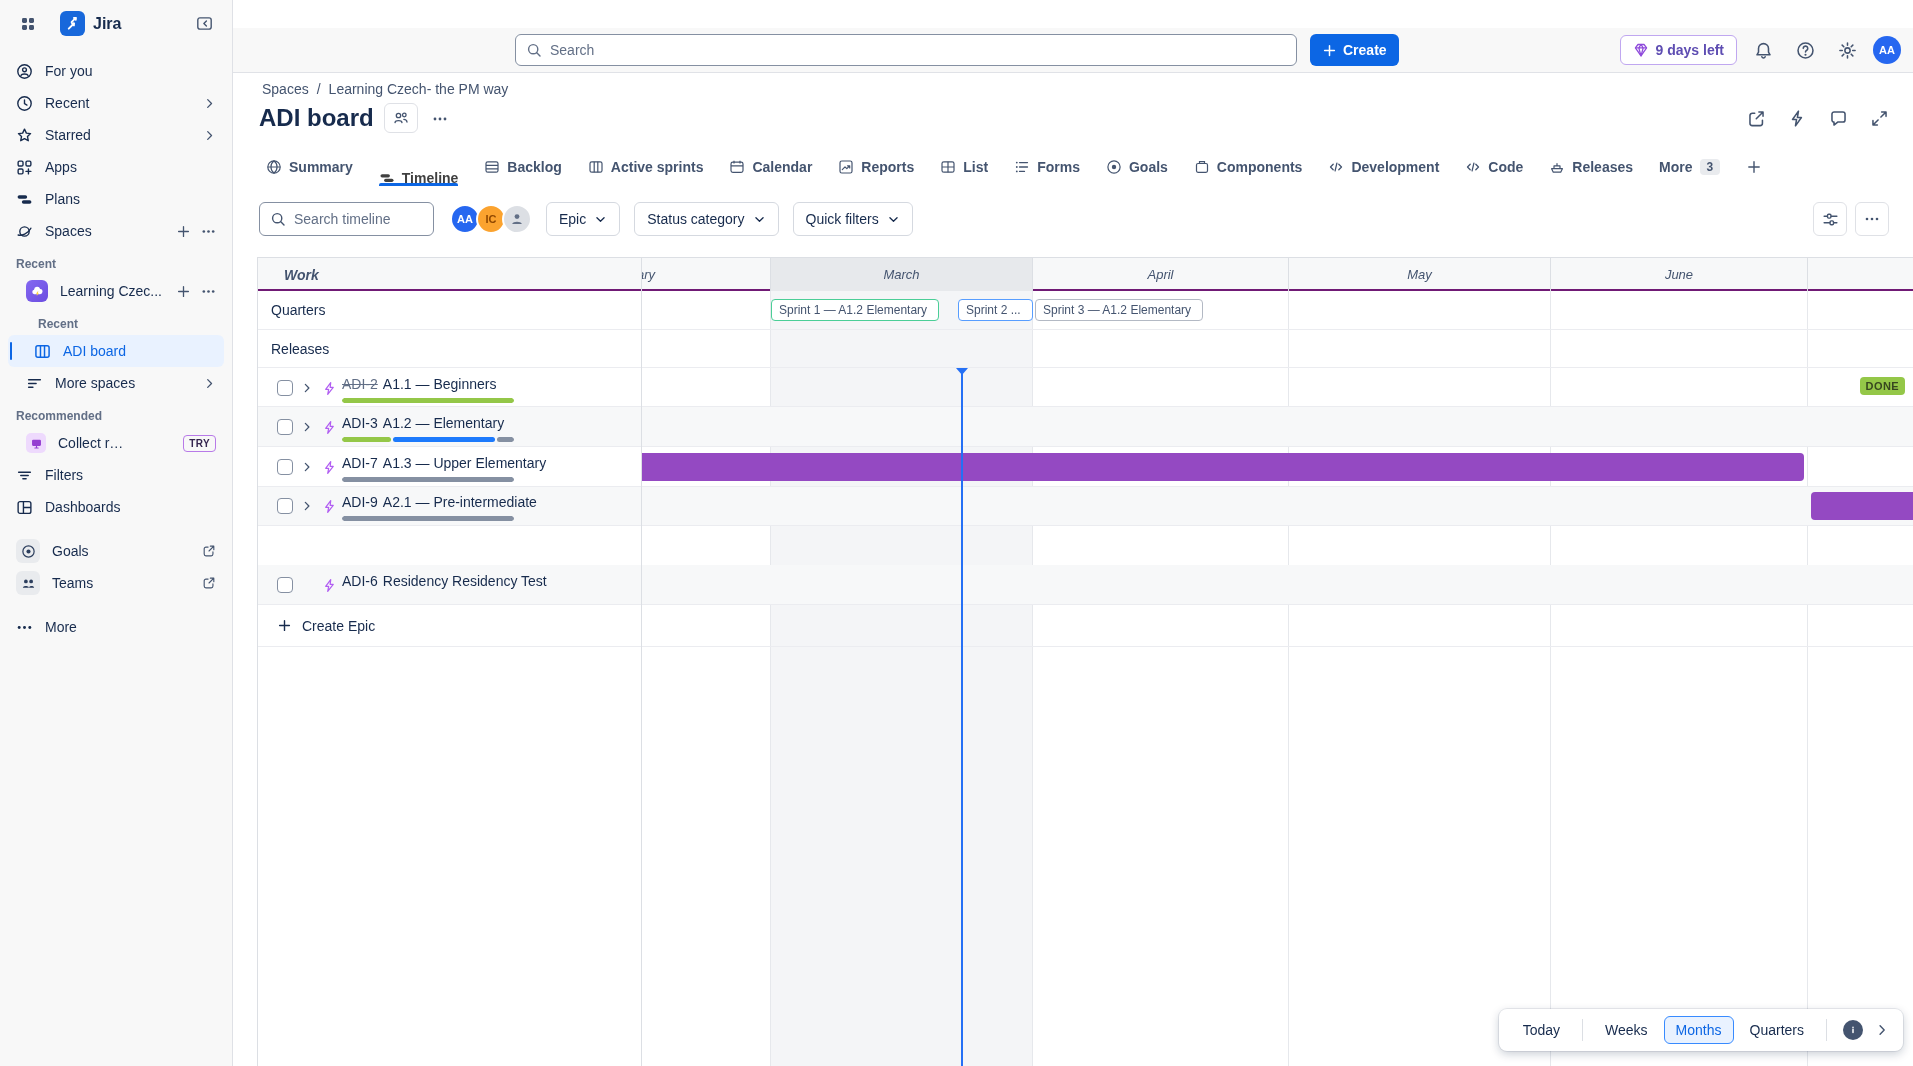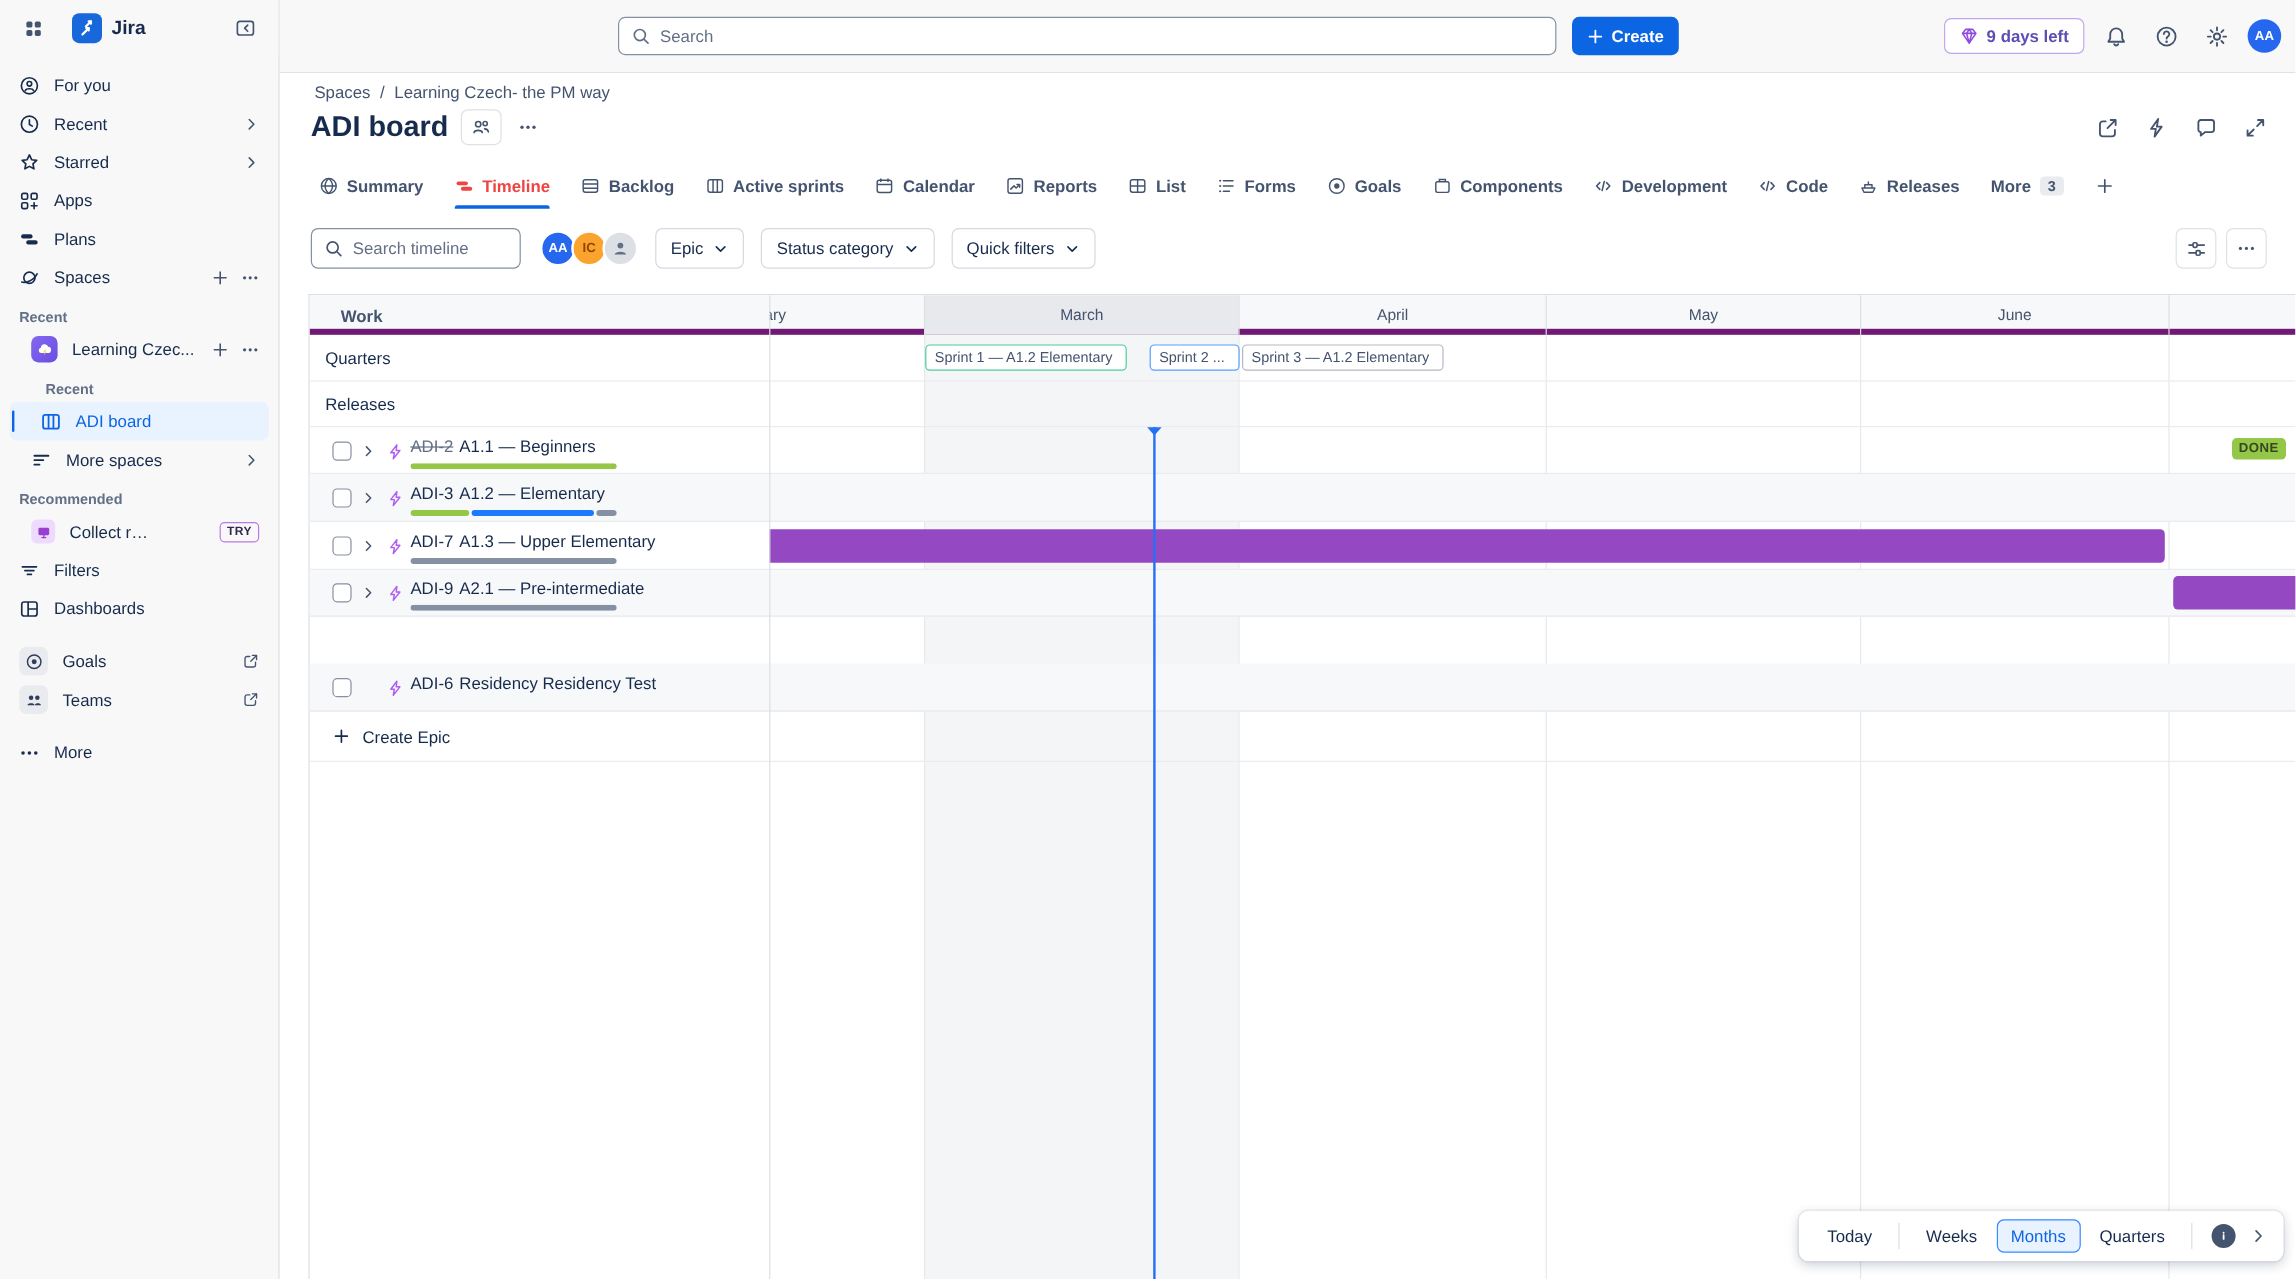--- a/index.html
+++ b/index.html
@@ -6,21 +6,21 @@
   html,body { width:1913px; height:1066px; overflow:hidden; font-family:"Liberation Sans", sans-serif; background:#fff; color:#172b4d; }
   .ic { display:inline-block; vertical-align:middle; flex:none; }
   svg { display:block; }
 
   
   #app { position:relative; width:1913px; height:1066px; display:flex; }
   #sidebar { width:233px; height:100%; background:#f8f8f8; border-right:1px solid #dfe1e6; flex:none; position:relative; z-index:5; }
   #main { flex:1; display:flex; flex-direction:column; min-width:0; }
 
   
-  #topbar { height:61px; background:#f8f8f8; border-bottom:1px solid #e0e2e7; display:flex; align-items:center; position:relative; flex:none; }
+  #topbar { height:45px; background:#f8f8f8; border-bottom:1px solid #e0e2e7; display:flex; align-items:center; position:relative; flex:none;margin-top:28px; }
   #sidebar .side-top { height:47px; display:flex; align-items:center; padding:0 12px; background:#f8f8f8; }
   .sq-btn { width:32px; height:32px; border-radius:6px; display:flex; align-items:center; justify-content:center; color:#44546f; cursor:pointer; }
   .jira-logo { width:25px; height:25px; border-radius:6px; background:#1868db; display:flex; align-items:center; justify-content:center; margin-left:16px; }
   .jira-name { font-size:16px; font-weight:700; color:#172b4d; margin-left:8px; flex:1; }
   #topbar .search-wrap { position:absolute; left:282px; width:782px; }
   .top-search { height:32px; border:1px solid #8590a2; border-radius:6px; background:#fff; display:flex; align-items:center; padding:0 10px; gap:8px; color:#626f86; }
   .top-search input { border:none; outline:none; font-size:14px; width:100%; font-family:inherit; color:#172b4d; background:transparent; }
   .top-search input::placeholder { color:#626f86; }
   .create-btn { position:absolute; left:1077px; height:32px; padding:0 12px; background:#0c66e4; color:#fff; border:none; border-radius:6px; font-size:14px; font-weight:600; display:flex; align-items:center; gap:6px; cursor:pointer; font-family:inherit; }
   .top-right { position:absolute; right:12px; display:flex; align-items:center; gap:10px; }
@@ -50,21 +50,21 @@
   .crumbs a { color:#44546f; text-decoration:none; cursor:pointer; }
   .title-row { position:absolute; left:26px; top:30px; display:flex; align-items:center; gap:10px; }
   .page-title { font-size:24px; font-weight:700; color:#172b4d; }
   .title-btn { width:34px; height:30px; border:1px solid #dfe1e6; background:#fff; border-radius:6px; display:flex; align-items:center; justify-content:center; color:#44546f; cursor:pointer; }
   .title-more { color:#44546f; cursor:pointer; padding:4px; }
   .hdr-icons { position:absolute; right:24px; top:36px; display:flex; gap:22px; color:#44546f; }
   .hdr-icons .ic { cursor:pointer; }
 
   .tabs { position:absolute; left:33px; top:75px; right:0; display:flex; align-items:center; gap:26px; height:38px; font-size:14px; color:#44546f; }
   .tab { display:flex; align-items:center; gap:7px; height:38px; cursor:pointer; position:relative; font-weight:700; white-space:nowrap; }
-  .tab.active { color:#ef4444; }
+  .tab.active { color:#404040;align-items:flex-end; }
   .tab.active:after { content:""; position:absolute; left:0; right:0; bottom:0; height:3px; background:#0c66e4; border-radius:2px 2px 0 0; }
   .tab-count { background:#e9ebee; color:#44546f; border-radius:4px; font-size:12px; padding:1px 7px; }
 
   
   .filterbar { position:absolute; left:26px; top:128px; right:24px; height:36px; display:flex; align-items:center; }
   .tl-search { width:175px; height:34px; border:1px solid #8590a2; border-radius:6px; background:#fff; display:flex; align-items:center; gap:8px; padding:0 10px; color:#44546f; }
   .tl-search input { border:none; outline:none; width:100%; font-size:14px; font-family:inherit; background:transparent; color:#172b4d; }
   .tl-search input::placeholder { color:#626f86; }
   .av-group { display:flex; margin-left:16px; }
   .av { width:30px; height:30px; border-radius:50%; border:2px solid #fff; display:flex; align-items:center; justify-content:center; font-size:11px; font-weight:700; margin-left:-4px; cursor:pointer; }
@@ -72,21 +72,21 @@
   .av.orange { background:#fbא326; background:#fba32f; color:#8f4700; }
   .av.grey { background:#dcdfe4; color:#626f86; }
   .drop-btn { height:34px; border:1px solid #d5d9e0; border-radius:6px; background:#fff; display:flex; align-items:center; gap:8px; padding:0 12px; font-size:14px; color:#172b4d; margin-left:14px; cursor:pointer; font-family:inherit; }
   .fb-right { margin-left:auto; display:flex; gap:8px; }
   .fb-iconbtn { width:34px; height:34px; border:1px solid #dfe1e6; border-radius:6px; background:#fff; display:flex; align-items:center; justify-content:center; color:#44546f; cursor:pointer; }
 
   
   #grid { position:absolute; left:24px; top:184px; width:1656px; height:849px; border-top:1px solid #dcdfe4; border-left:1px solid #dcdfe4; overflow:hidden; background:#fff; }
   .col-line { position:absolute; top:0; bottom:0; width:1px; background:#e6e8ec; }
   .march-band { position:absolute; left:512px; width:262px; top:33px; bottom:0; background:rgba(9,30,66,0.045); }
-  .grid-header { position:absolute; left:0; top:0; right:0; height:33px; background:#f7f8f9; border-bottom:5px solid #701a75; }
+  .grid-header { position:absolute; left:0; top:0; right:0; height:33px; background:#f7f8f9; border-bottom:2px solid #701a75;font-style:italic; }
   .month-cell { position:absolute; top:0; height:33px; display:flex; align-items:center; justify-content:center; font-size:13px; color:#44546f; overflow:hidden; border-left:1px solid #dcdfe4; }
   .month-cell.current { background:#e7e9ec; }
   .work-hd { position:absolute; left:26px; top:0; height:33px; display:flex; align-items:center; font-size:14px; font-weight:600; color:#44546f; }
   .work-divider { position:absolute; left:383px; top:0; bottom:0; width:1px; background:#dcdfe4; z-index:3; }
   .row { position:absolute; left:0; right:0; border-bottom:1px solid #ebecf0; }
   .row.stripe { background:#f7f8f9; }
   .row-label { position:absolute; left:13px; top:0; bottom:0; display:flex; align-items:center; font-size:14px; font-weight:500; color:#172b4d; }
   .today-line { position:absolute; left:703px; top:110px; bottom:0; width:2px; background:#2570f5; z-index:2; }
   .today-tri { position:absolute; left:698px; top:110px; width:0; height:0; border-left:6px solid transparent; border-right:6px solid transparent; border-top:7px solid #2570f5; z-index:2; }
   .pill { position:absolute; top:8px; height:22px; background:#fff; border-radius:4px; font-size:12px; color:#44546f; display:flex; align-items:center; padding:0 7px; white-space:nowrap; overflow:hidden; z-index:2; }

